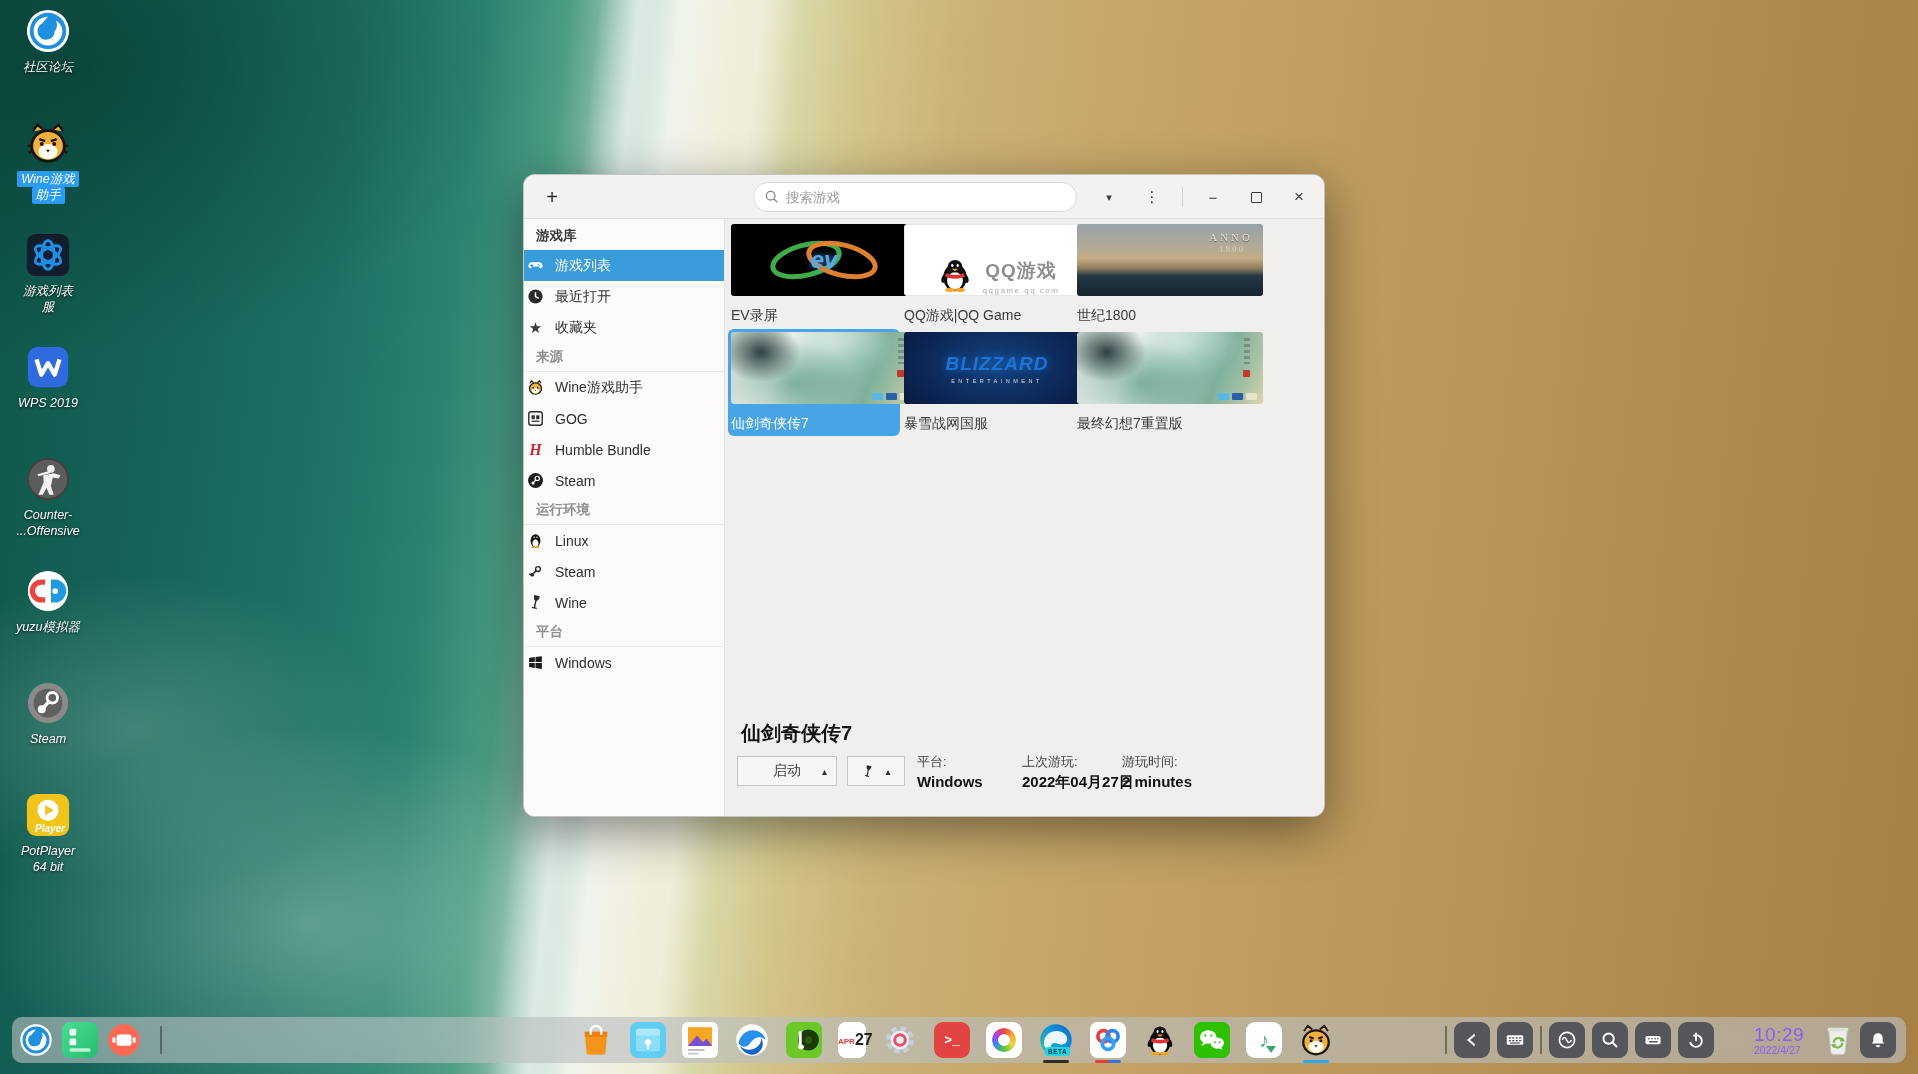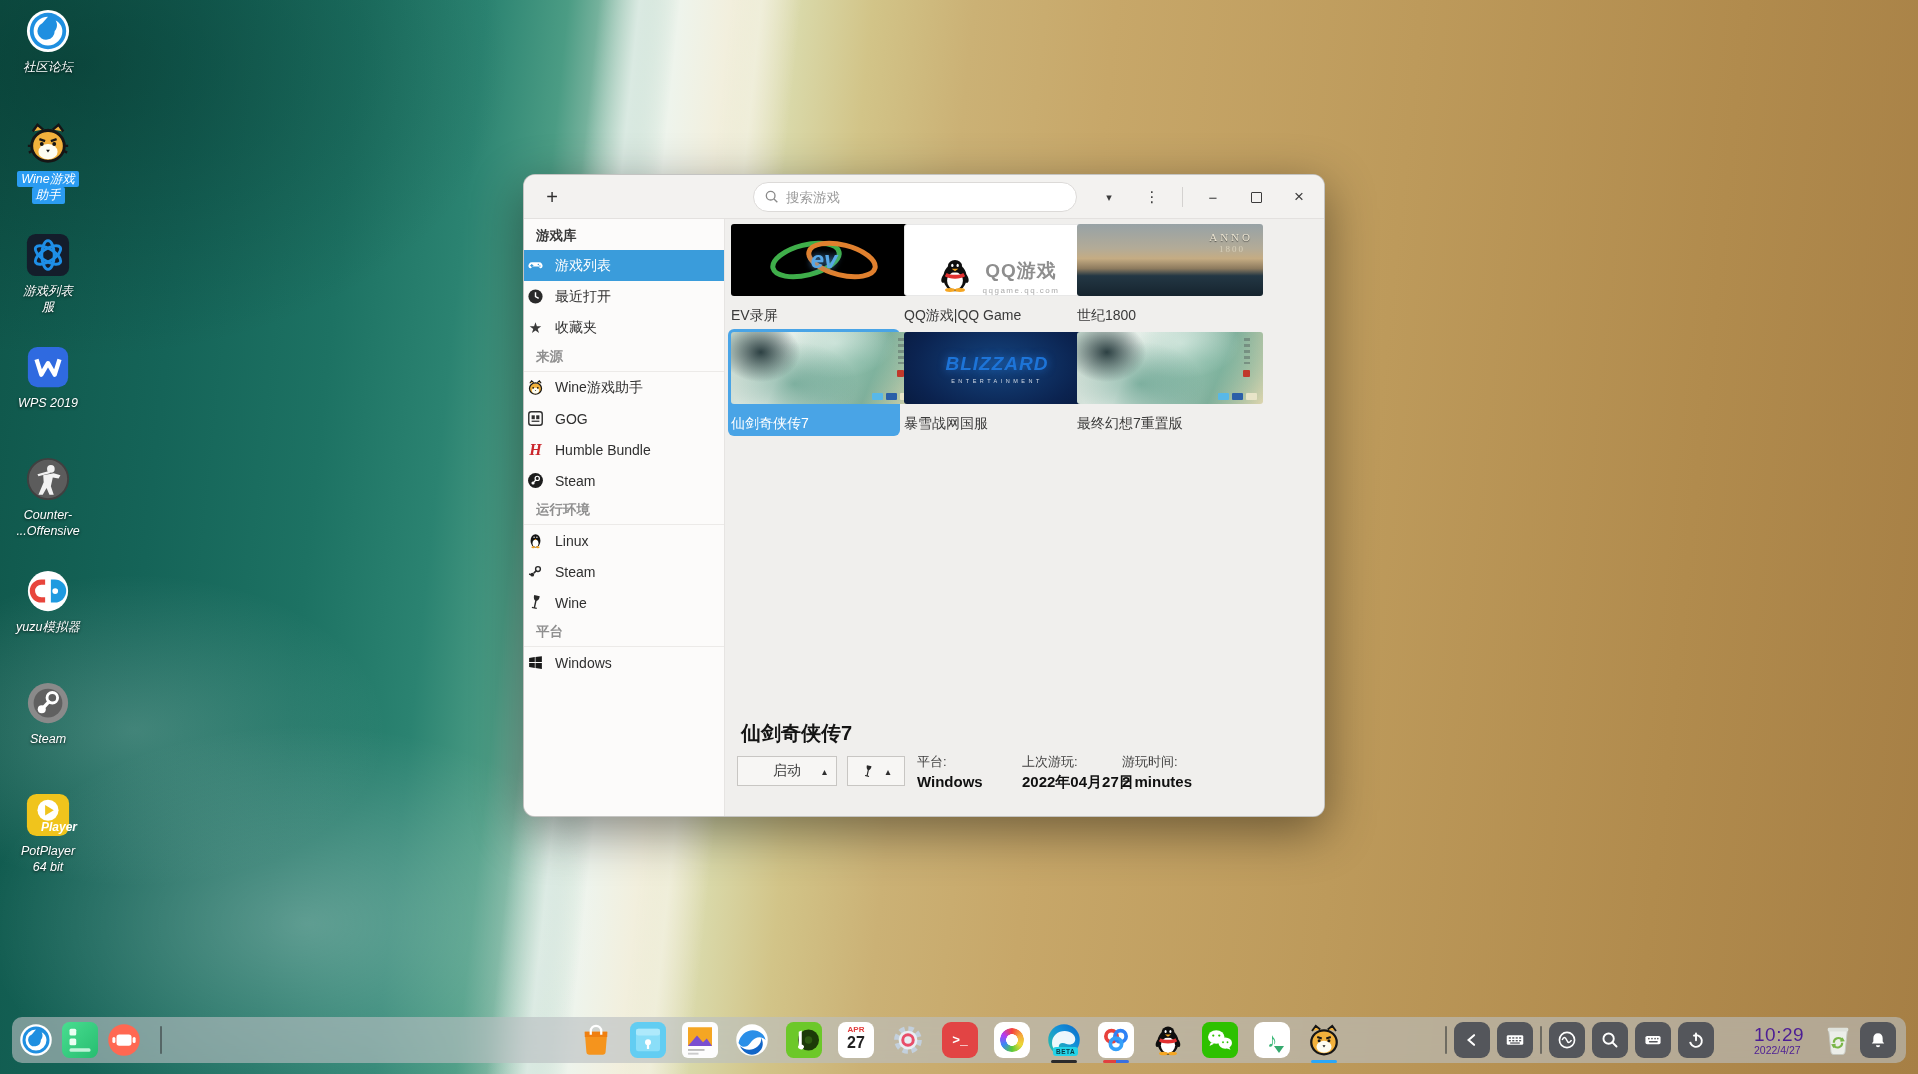--- a/index.html
+++ b/index.html
@@ -23,22 +23,22 @@
   .desktop-col { position:absolute; left:5px; top:8px; width:86px; display:flex;
     flex-direction:column; }
   .dt-item { height:112px; display:flex; flex-direction:column; align-items:center;font-style:italic; }
   .dt-ic { width:46px; height:46px; display:flex; align-items:center; justify-content:center; }
   .dt-ic svg { width:100%; height:100%; }
   .dt-lbl { margin-top:5px; text-align:center; font-size:12.5px; color:#fff; line-height:1.3;
     text-shadow:0 1px 3px rgba(0,0,0,.75); }
   .dt-lbl span { display:block; }
   .dt-lbl .hl { display:inline-block; background:#2b9cf2; border-radius:2px; padding:0 4px;
     text-shadow:none; }
-  .pot-badge { position:absolute; left:16px; right:0; bottom:4px; 
-    color:#fff; font-size:12px; font-weight:bold; }
+  .pot-badge { position:absolute; left:4px; right:0; bottom:4px; text-align:center;
+    color:#fff; font-size:10px; font-weight:bold; }
 
   
   .window { position:absolute; left:523px; top:174px; width:802px; height:643px;
     border-radius:12px; overflow:hidden; background:#f0efed;
     box-shadow:0 14px 50px rgba(0,0,0,.45); border:1px solid rgba(0,0,0,.18); }
 
   .titlebar { position:absolute; left:0; top:0; right:0; height:44px; background:#f3f2f0;
     border-bottom:1px solid #e3e1df; }
   .add-btn { position:absolute; left:14px; top:8px; width:28px; height:28px; border-radius:6px;
     display:flex; align-items:center; justify-content:center; font-size:20px; color:#2f2f2f; }
@@ -150,35 +150,35 @@
   .dock-left { position:absolute; left:6px; top:5px; display:flex; gap:8px; align-items:center; }
   .dock-center { position:absolute; left:566px; top:5px; display:flex; gap:16px; align-items:center; }
   .dock-right { position:absolute; right:10px; top:5px; height:36px; display:flex; gap:7px;
     align-items:center; }
   .dock-sep { width:2px; height:28px; background:rgba(50,52,55,.55); border-radius:1px; flex:none; }
   .ind::after { content:""; position:absolute; left:5px; bottom:-5px; width:26px; height:3px;
     border-radius:2px; background:var(--ind,#2ca7f8); }
   .tray-btn { width:36px; height:36px; border-radius:9px; background:#54565b; display:flex;
     align-items:center; justify-content:center; flex:none; }
   .tray-btn svg { width:22px; height:22px; }
-  .clock { width:62px; color:#4c1d95; flex:none;margin-left:33px; }
+  .clock { width:62px; color:#8b5cf6; flex:none;margin-left:33px; }
   .c-time { font-size:19px; line-height:20px; letter-spacing:.5px; }
   .c-date { font-size:10.5px; line-height:11px; }
   .trash-btn { width:30px; height:33px; flex:none; }
   .terminal-sq { width:36px; height:36px; border-radius:9px; background:#e24444; color:#fff;
     display:flex; align-items:center; justify-content:center;
     font-family:"Liberation Mono","DejaVu Sans Mono",monospace; font-weight:bold; font-size:13px; }
   .draw-sq { width:36px; height:36px; border-radius:9px; background:#fff; display:flex;
     align-items:center; justify-content:center; }
   .draw-sq i { width:24px; height:24px; border-radius:50%; display:block;
     background:conic-gradient(#f5413d,#f5a73d,#ead937,#59c939,#3988f5,#b13df5,#f5413d);
     -webkit-mask:radial-gradient(circle, transparent 33%, #000 36%); 
             mask:radial-gradient(circle, transparent 33%, #000 36%); }
-  .cal-sq { width:36px; height:36px; border-radius:8px; background:#fff; display:flex;
-    flex-direction:column; align-items:center; }
+  .cal-sq { width:28px; height:36px; border-radius:8px; background:#fff; display:flex;
+    flex-direction:row; align-items:center; }
   .cal-m { font-size:8px; font-weight:bold; color:#e23c3c; margin-top:4px; line-height:8px; }
   .cal-d { font-size:16px; font-weight:bold; color:#222; line-height:18px; }
   .edge-badge { position:absolute; left:7px; bottom:2px; background:#23d3e8; color:#083a44;
     font-size:6.5px; font-weight:bold; padding:1px 3px; border-radius:3px; letter-spacing:.5px; }
   .mdl-sq { width:36px; height:36px; border-radius:9px; background:#fff; position:relative;
     display:flex; align-items:center; justify-content:center; }
   .mdl-note { color:#3cb878; font-size:20px; font-weight:bold; }
   .mdl-arrow { position:absolute; right:6px; bottom:5px; width:0; height:0;
     border-left:5px solid transparent; border-right:5px solid transparent;
     border-top:7px solid #35aa6e; }

